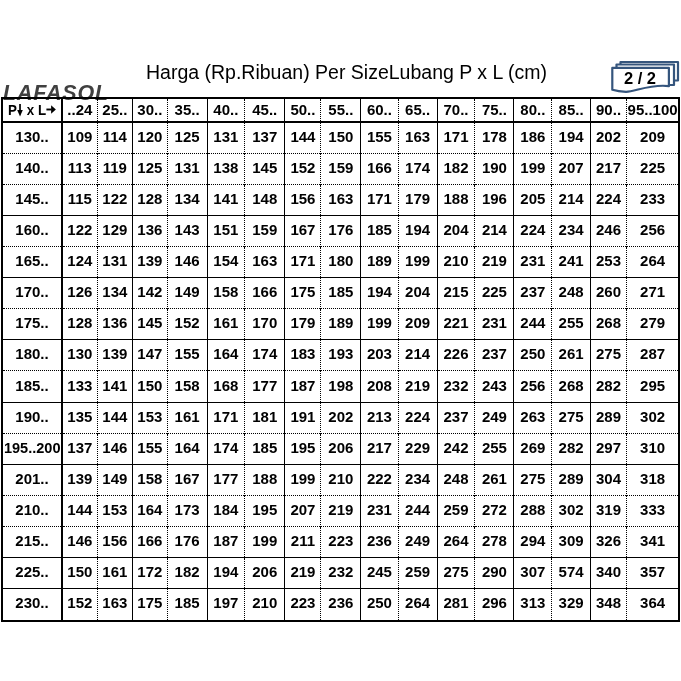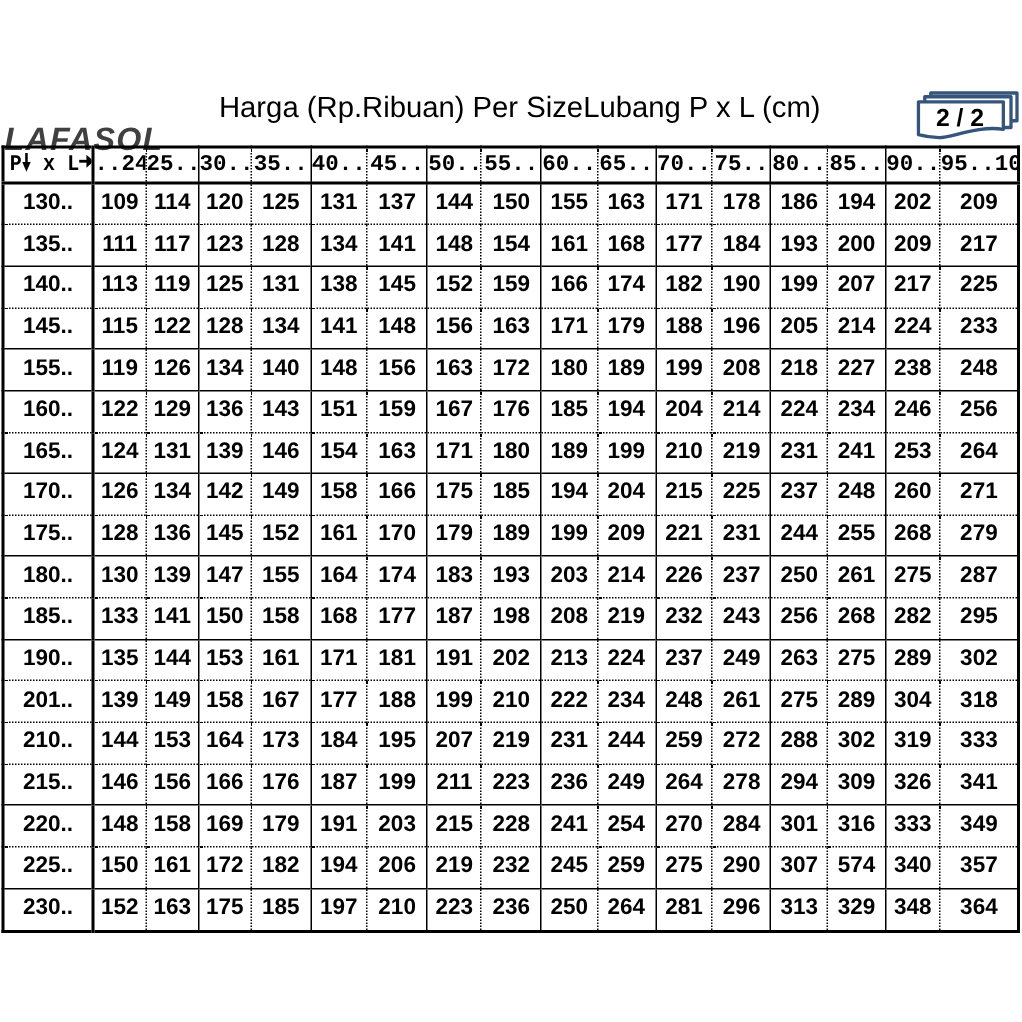--- a/index.html
+++ b/index.html
@@ -12,21 +12,21 @@
 td,th{padding:0;text-align:center;font-weight:bold;font-size:15px;color:#000;overflow:hidden;letter-spacing:0;}
 table{border:2.5px solid #000;}
 tr.hdr{border-bottom:2.5px solid #000;height:24px;}
 tr.hdr th{font-size:15px;}
 th.corner{font-size:13.5px;white-space:nowrap;letter-spacing:0;}
 .cw{display:inline-block;transform:scaleX(0.89);white-space:nowrap;}
 .sq{display:inline-block;transform:scaleX(0.97);transform-origin:center;font-size:15px;}
 .sq2{display:inline-block;transform:scaleX(1);transform-origin:center;font-size:15px;}
 tbody th{border-right:2.5px solid #000;}
 tbody td,tbody th{padding-bottom:3px;}
-thead th{padding-bottom:1px;font-family:Liberation Mono, monospace;}
+thead th{padding-bottom:1px;}
 tr.rd{border-bottom:1px dotted #000;margin-left:43px;}
 tr.rs{border-bottom:1.5px solid #000;}
 
 thead th{border-right:1px dotted #000;}
 thead th:nth-child(2n+1){border-right:1.5px solid #000;}
 thead th:first-child{border-right:2.5px solid #000;}
 thead th:last-child{border-right:none;}
 tbody td:nth-child(2n){border-right:1px dotted #000;}
 tbody td:nth-child(2n+1){border-right:1.5px solid #000;}
 tbody td:last-child{border-right:none;}
@@ -109,39 +109,20 @@
         <td>155</td>
         <td>163</td>
         <td>171</td>
         <td>178</td>
         <td>186</td>
         <td>194</td>
         <td>202</td>
         <td>209</td>
       </tr>
 
-<tr class="rs">
-        <th>135..</th>
-        <td>111</td>
-        <td>117</td>
-        <td>123</td>
-        <td>128</td>
-        <td>134</td>
-        <td>141</td>
-        <td>148</td>
-        <td>154</td>
-        <td>161</td>
-        <td>168</td>
-        <td>177</td>
-        <td>184</td>
-        <td>193</td>
-        <td>200</td>
-        <td>209</td>
-        <td>217</td>
-      </tr>
 
 <tr class="rd">
         <th>140..</th>
         <td>113</td>
         <td>119</td>
         <td>125</td>
         <td>131</td>
         <td>138</td>
         <td>145</td>
         <td>152</td>
@@ -170,39 +151,20 @@
         <td>179</td>
         <td>188</td>
         <td>196</td>
         <td>205</td>
         <td>214</td>
         <td>224</td>
         <td>233</td>
       </tr>
 
 
-<tr class="rs">
-        <th>155..</th>
-        <td>119</td>
-        <td>126</td>
-        <td>134</td>
-        <td>140</td>
-        <td>148</td>
-        <td>156</td>
-        <td>163</td>
-        <td>172</td>
-        <td>180</td>
-        <td>189</td>
-        <td>199</td>
-        <td>208</td>
-        <td>218</td>
-        <td>227</td>
-        <td>238</td>
-        <td>248</td>
-      </tr>
 
 <tr class="rd">
         <th>160..</th>
         <td>122</td>
         <td>129</td>
         <td>136</td>
         <td>143</td>
         <td>151</td>
         <td>159</td>
         <td>167</td>
@@ -330,20 +292,39 @@
         <td>213</td>
         <td>224</td>
         <td>237</td>
         <td>249</td>
         <td>263</td>
         <td>275</td>
         <td>289</td>
         <td>302</td>
       </tr>
 
+<tr class="rs">
+        <th><span class="sq">195..200</span></th>
+        <td>137</td>
+        <td>146</td>
+        <td>155</td>
+        <td>164</td>
+        <td>174</td>
+        <td>185</td>
+        <td>195</td>
+        <td>206</td>
+        <td>217</td>
+        <td>229</td>
+        <td>242</td>
+        <td>255</td>
+        <td>269</td>
+        <td>282</td>
+        <td>297</td>
+        <td>310</td>
+      </tr>
 
 <tr class="rd">
         <th>201..</th>
         <td>139</td>
         <td>149</td>
         <td>158</td>
         <td>167</td>
         <td>177</td>
         <td>188</td>
         <td>199</td>
@@ -392,39 +373,20 @@
         <td>236</td>
         <td>249</td>
         <td>264</td>
         <td>278</td>
         <td>294</td>
         <td>309</td>
         <td>326</td>
         <td>341</td>
       </tr>
 
-<tr class="rd">
-        <th>220..</th>
-        <td>148</td>
-        <td>158</td>
-        <td>169</td>
-        <td>179</td>
-        <td>191</td>
-        <td>203</td>
-        <td>215</td>
-        <td>228</td>
-        <td>241</td>
-        <td>254</td>
-        <td>270</td>
-        <td>284</td>
-        <td>301</td>
-        <td>316</td>
-        <td>333</td>
-        <td>349</td>
-      </tr>
 
 <tr class="rs">
         <th>225..</th>
         <td>150</td>
         <td>161</td>
         <td>172</td>
         <td>182</td>
         <td>194</td>
         <td>206</td>
         <td>219</td>

